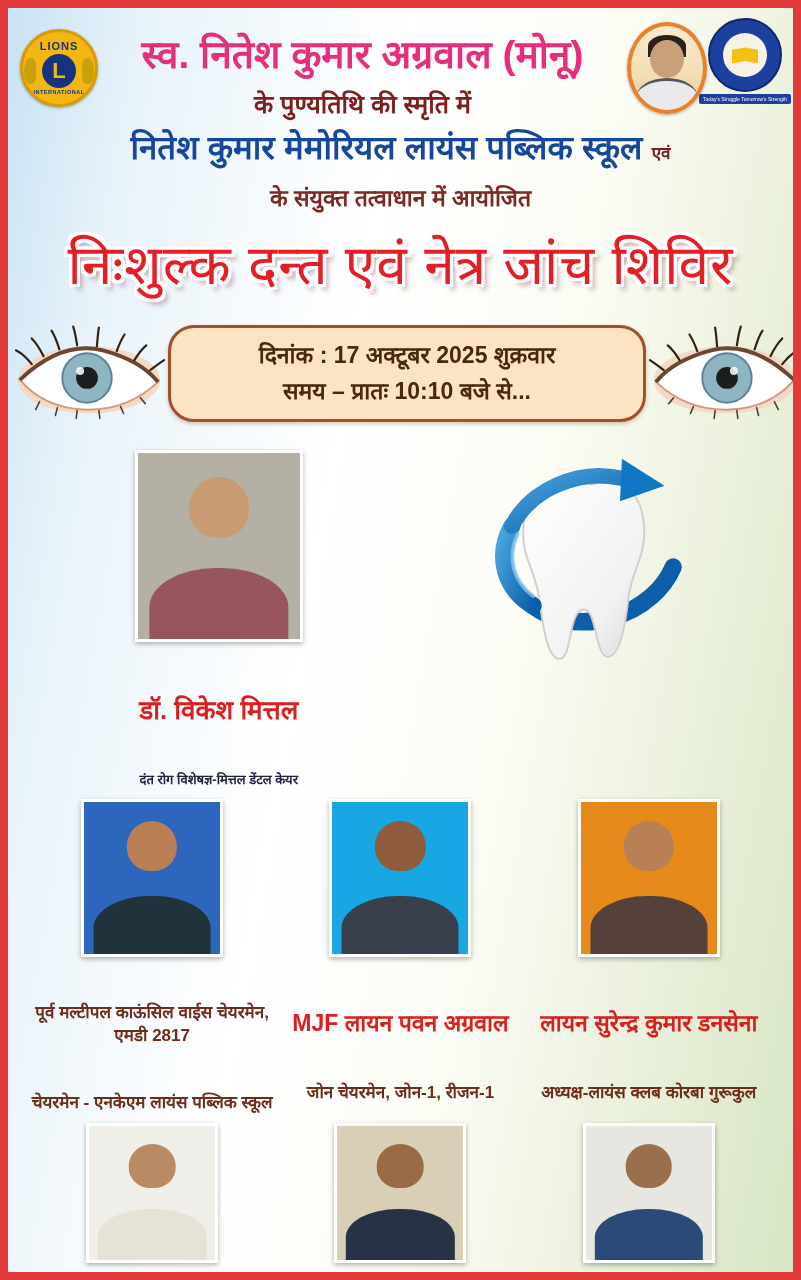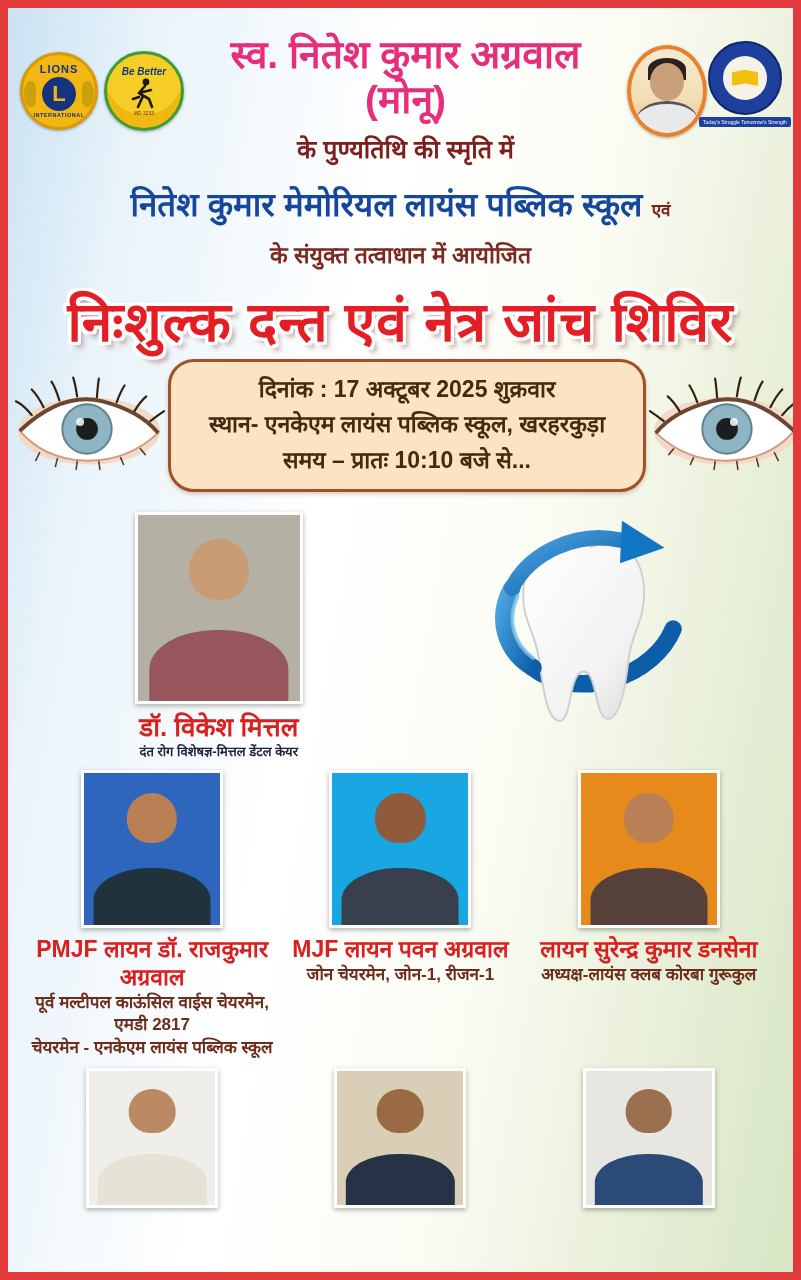--- a/index.html
+++ b/index.html
@@ -35,40 +35,40 @@
     background:linear-gradient(180deg,#f7ead0 0%,#f3ddb4 60%,#e9c58e 100%);position:relative;overflow:hidden;flex:none;box-shadow:0 1px 3px rgba(0,0,0,.3);}
   .oval-photo .ph-head{position:absolute;top:14px;left:50%;transform:translateX(-50%);width:34px;height:38px;border-radius:50%;background:#caa07a;}
   .oval-photo .ph-hair{position:absolute;top:9px;left:50%;transform:translateX(-50%);width:38px;height:22px;border-radius:50% 50% 0 0;background:#2a211c;}
   .oval-photo .ph-body{position:absolute;bottom:-8px;left:50%;transform:translateX(-50%);width:62px;height:40px;border-radius:50% 50% 0 0;background:#e9e9ec;border-top:3px solid #55555f;}
   .school-badge{width:76px;height:100px;display:flex;flex-direction:column;align-items:center;flex:none;}
   .badge-circle{width:74px;height:74px;border-radius:50%;background:#1d3f9e;border:2px solid #12266b;display:flex;align-items:center;justify-content:center;position:relative;}
   .badge-inner{width:44px;height:44px;border-radius:50%;background:#f6f2e6;display:flex;align-items:center;justify-content:center;}
   .badge-book{width:26px;height:16px;background:#f3c012;clip-path:polygon(0 15%,50% 0,100% 15%,100% 100%,50% 85%,0 100%);}
   .badge-ribbon{margin-top:2px;background:#1d3f9e;color:#ffffff;font-size:5px;padding:2px 4px;border-radius:2px;white-space:nowrap;}
   
-  .org1{margin-top:16px;font-size:33px;font-weight:bold;color:#15489c;}
+  .org1{margin-top:4px;font-size:33px;font-weight:bold;color:#15489c;}
   .org1 .evam{font-size:17px;color:#7c1f1d;font-weight:bold;}
   .org2{margin-top:10px;font-size:45px;font-weight:bold;color:#c4262c;
     text-shadow:-2px -2px 0 #f8ecd4,2px -2px 0 #f8ecd4,-2px 2px 0 #f8ecd4,2px 2px 0 #f8ecd4,4px 5px 4px rgba(90,30,30,.45);}
   .org3{margin-top:12px;font-size:23px;font-weight:bold;color:#7c2a20;}
-  .main-title{margin-top:12px;font-size:55px;font-weight:bold;color:#e31e24;letter-spacing:1px;
+  .main-title{margin-top:12px;font-size:55px;font-weight:normal;color:#e31e24;letter-spacing:1px;
     text-shadow:-3px -3px 0 #ffffff,3px -3px 0 #ffffff,-3px 3px 0 #ffffff,3px 3px 0 #ffffff,0 -3px 0 #ffffff,0 3px 0 #ffffff,-3px 0 0 #ffffff,3px 0 0 #ffffff,5px 6px 5px rgba(120,40,40,.4);}
   
-  .details-row{margin-top:2px;display:flex;align-items:center;justify-content:space-between;padding:0 2px;}
+  .details-row{margin-top:18px;display:flex;align-items:center;justify-content:space-between;padding:0 2px;}
   .eye{width:158px;height:112px;flex:none;}
   .eye.right svg{transform:scaleX(-1);}
   .details-box{flex:none;width:478px;background:#fbe3c4;border:3px solid #a0512a;border-radius:26px;
     padding:10px 14px;box-shadow:0 2px 4px rgba(120,70,30,.3);}
   .details-box .dline{font-size:23px;font-weight:bold;color:#46290f;line-height:1.55;text-align:center;}
   
   .row{display:flex;justify-content:space-around;align-items:flex-start;padding:0 20px;}
   .row1{margin-top:20px;}
   .row2{margin-top:10px;}
   .row3{margin-top:8px;}
-  .person{display:flex;flex-direction:column;align-items:center;text-align:center;}
+  .person{display:flex;flex-direction:column;align-items:center;text-align:center;gap:45px;}
   .photo{position:relative;overflow:hidden;background:var(--pbg,#cccccc);border:3px solid #ffffff;box-shadow:0 2px 5px rgba(0,0,0,.3);}
   .photo:before{content:"";position:absolute;top:13%;left:50%;transform:translateX(-50%);width:37%;height:33%;border-radius:50% 50% 46% 46%;background:var(--skin,#c09066);}
   .photo:after{content:"";position:absolute;bottom:-6%;left:50%;transform:translateX(-50%);width:86%;height:44%;border-radius:48% 48% 0 0;background:var(--attire,#444466);}
   .ph-lg{width:168px;height:192px;}
   .ph-md{width:142px;height:158px;}
   .ph-sm{width:132px;height:140px;}
   .p-name{margin-top:8px;font-size:23px;font-weight:bold;color:#d9201f;line-height:1.2;}
   .p-name .prefix{font-family:"Liberation Sans",sans-serif;}
   .p-line1,.p-line2{font-size:17px;font-weight:bold;color:#3b2a1a;line-height:1.35;}
   .row1 .p-name{font-size:26px;}
@@ -81,28 +81,20 @@
 <body>
 
 <div class="poster">
 
   <div class="header">
     <div class="logo-stack">
       <div class="lions-logo">
         <div class="l-top">LIONS</div>
         <div class="l-circ">L</div>
         <div class="l-bot">INTERNATIONAL</div>
-      </div>
-      <div class="bb-logo">
-        <div class="bb-top">Be Better</div>
-        <svg class="bb-runner" viewBox="0 0 30 34">
-          <circle cx="17" cy="5" r="3.4" fill="#18191c"></circle>
-          <path d="M16 9 L10 16 L14 19 L9 30 M13 18 L20 22 L23 30 M10 16 L22 13 M4 22 L10 20" stroke="#18191c" stroke-width="2.6" fill="none" stroke-linecap="round"></path>
-        </svg>
-        <div class="bb-bot">MD 3233</div>
       </div>
     </div>
 
     <div class="head-titles center">
       <div class="head-title">स्व. नितेश कुमार अग्रवाल (मोनू)</div>
       <div class="head-subtitle">के पुण्यतिथि की स्मृति में</div>
     </div>
 
     <div class="oval-photo">
       <div class="ph-hair"></div>
@@ -153,21 +145,20 @@
             <path d="M68 93 L67 101"></path>
           <path d="M90 93 L91 101"></path>
             <path d="M112 89 L115 96"></path>
             <path d="M132 80 L137 86"></path>
         </g>
       </svg>
     </div>
 
     <div class="details-box">
       <div class="dline">दिनांक : 17 अक्टूबर 2025 शुक्रवार</div>
-      <div class="dline">स्थान- एनकेएम लायंस पब्लिक स्कूल, खरहरकुड़ा</div>
       <div class="dline">समय – प्रातः 10:10 बजे से...</div>
     </div>
 
     <div class="eye right">
       <svg viewBox="0 0 160 112" width="158" height="112">
         <ellipse cx="80" cy="62" rx="72" ry="34" fill="#f3d9c8"></ellipse>
         <path d="M10 62 Q52 22 94 32 Q132 42 150 64 Q118 94 74 92 Q34 90 10 62 Z" fill="#ffffff" stroke="#cf9b80" stroke-width="2"></path>
         <circle cx="78" cy="60" r="25" fill="#8fb4c2" stroke="#5c8494" stroke-width="2"></circle>
         <circle cx="78" cy="60" r="11" fill="#1c1d1f"></circle>
         <circle cx="71" cy="53" r="4" fill="#ffffff" opacity="0.85"></circle>
@@ -225,21 +216,20 @@
         <path d="M150 52 L152 8 L196 36 Z" fill="#1176c4"></path>
         <path d="M 60 150 A 80 62 -18 0 1 44 86" fill="none" stroke="#7fc4ee" stroke-width="4" stroke-linecap="round" opacity="0.8"></path>
       </svg>
     </div>
 
   </div>
 
   <div class="row row2">
     <div class="person w3">
       <div class="photo ph-md" style="--pbg: #2e66bd; --attire: #20333d; --skin: #b97f55;"></div>
-      <div class="p-name"><span class="prefix">PMJF</span> <span>लायन डॉ. राजकुमार अग्रवाल</span></div>
       <div class="p-line1">पूर्व मल्टीपल काऊंसिल वाईस चेयरमेन, एमडी 2817</div>
       <div class="p-line2">चेयरमेन - एनकेएम लायंस पब्लिक स्कूल</div>
     </div>
     <div class="person w3">
       <div class="photo ph-md" style="--pbg: #18a7e3; --attire: #39404d; --skin: #8f5b3c;"></div>
       <div class="p-name"><span class="prefix">MJF</span> <span>लायन पवन अग्रवाल</span></div>
       <div class="p-line1">जोन चेयरमेन, जोन-1, रीजन-1</div>
     </div>
     <div class="person w3">
       <div class="photo ph-md" style="--pbg: #e78a1c; --attire: #56413a; --skin: #b97f55;"></div>

